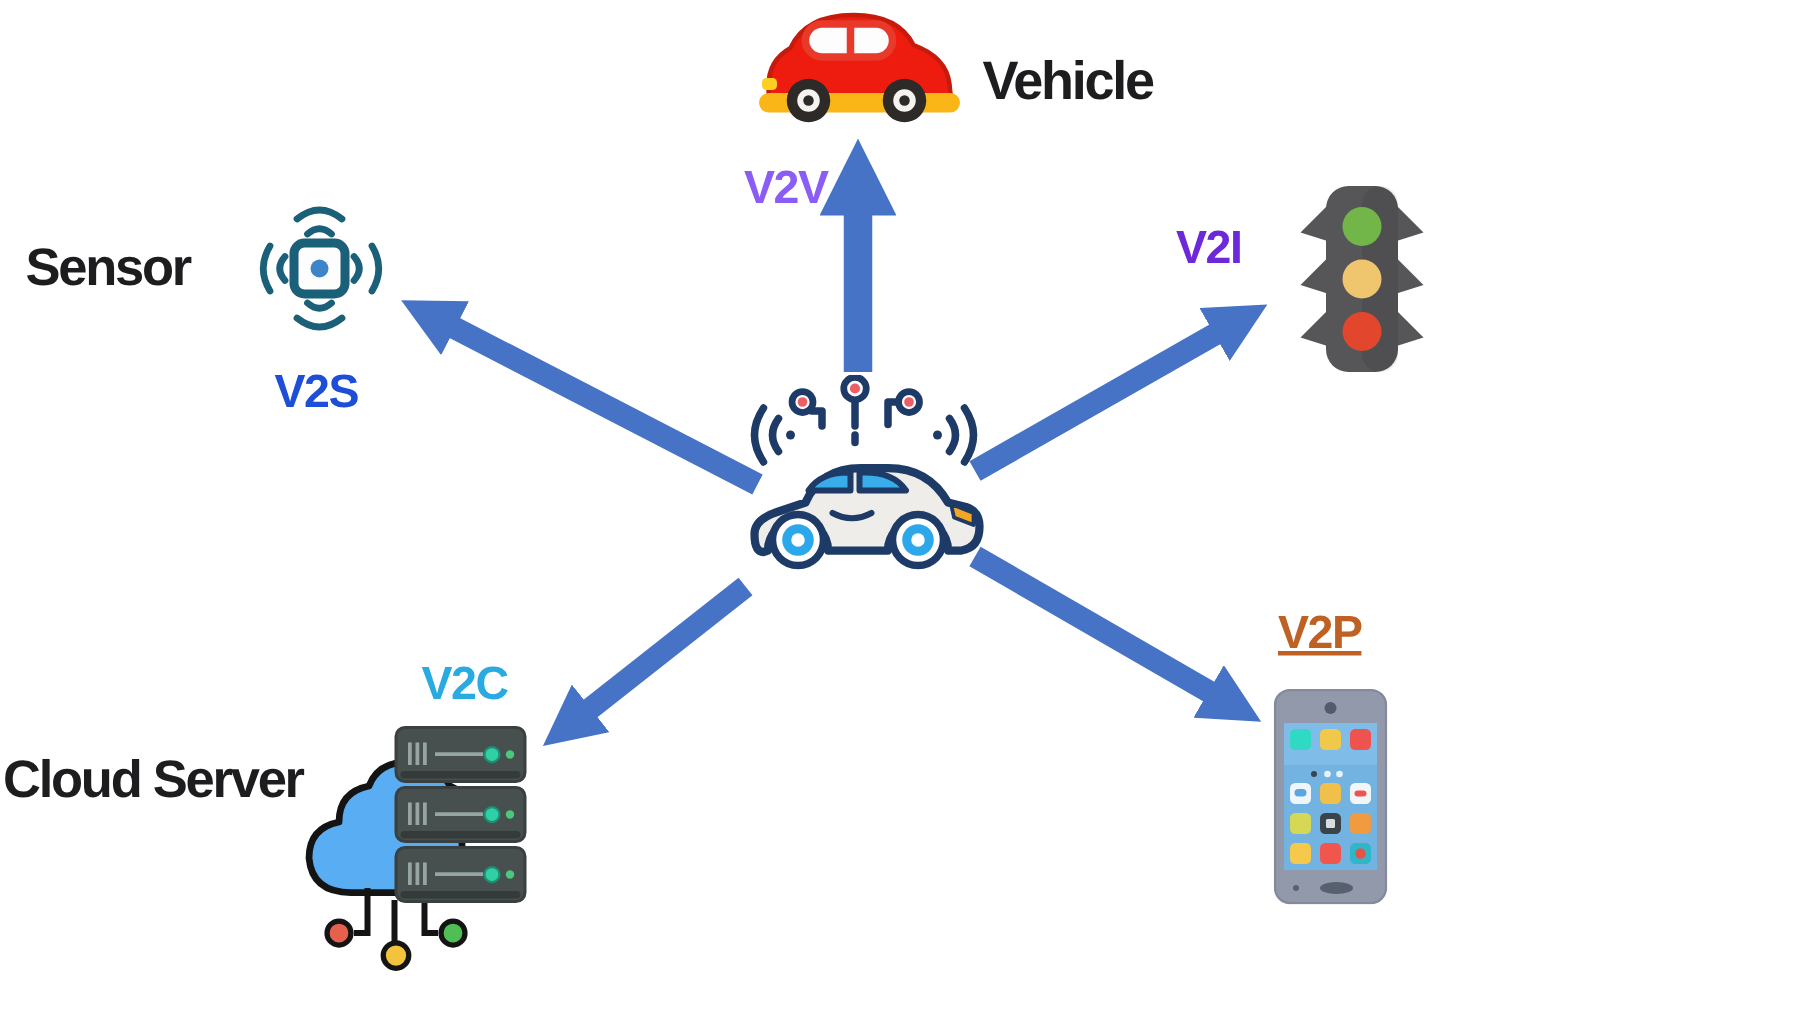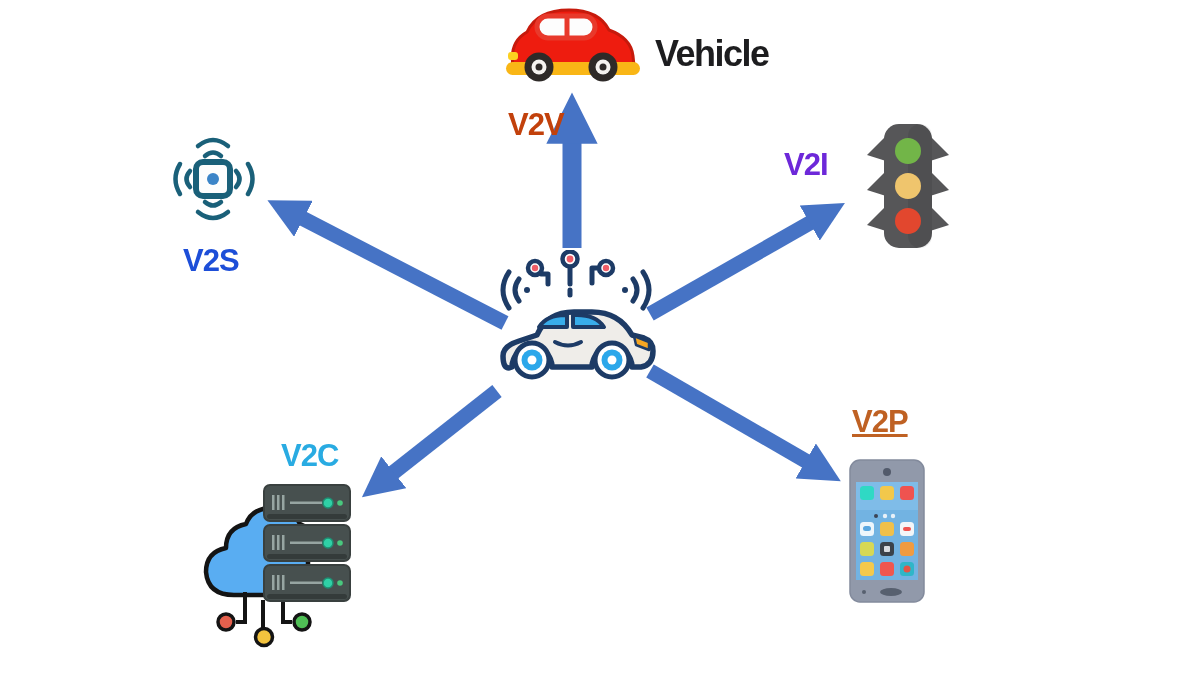--- a/index.html
+++ b/index.html
@@ -82,38 +82,39 @@
       <rect x="3" y="46" width="10" height="8" rx="3" fill="#fcd020"></rect>
       <circle cx="34" cy="61" r="14.5" fill="#2e2a28"></circle>
       <circle cx="34" cy="61" r="7.5" fill="#f5f3f0"></circle>
       <circle cx="34" cy="61" r="3.5" fill="#2e2a28"></circle>
       <circle cx="98" cy="61" r="14.5" fill="#2e2a28"></circle>
       <circle cx="98" cy="61" r="7.5" fill="#f5f3f0"></circle>
       <circle cx="98" cy="61" r="3.5" fill="#2e2a28"></circle>
     </svg>
   </div>
   <div class="lbl" style="left:655px;top:36px;font-size:36px;">Vehicle</div>
-  <div class="tag" style="left: 508px; top: 109px; color: #c2410c;">V2V</div>
+  <div class="tag" style="left: 496px; top: 109px; color: #8b5cf6;">V2V</div>
 
   <div class="icon" style="left:168px;top:130px;">
     <svg width="92" height="100" viewBox="0 0 92 100">
       <g stroke="#1a6079" stroke-width="4.5" fill="none" stroke-linecap="round">
         <path d="M37 26 Q45 19 53 26"></path>
         <path d="M30 16 Q45 4 60 16"></path>
         <path d="M37 72 Q45 79 53 72"></path>
         <path d="M30 82 Q45 94 60 82"></path>
         <path d="M22 41 Q15 49 22 57"></path>
         <path d="M12 34 Q3 49 12 64"></path>
         <path d="M68 41 Q75 49 68 57"></path>
         <path d="M80 34 Q89 49 80 64"></path>
       </g>
       <rect x="28" y="32" width="34" height="34" rx="7" fill="#fdfdfd" stroke="#1a6079" stroke-width="6"></rect>
       <circle cx="45" cy="49" r="6" fill="#3c85c8"></circle>
     </svg>
   </div>
+  <div class="lbl" style="left:17px;top:161px;font-size:35px;">Sensor</div>
   <div class="tag" style="left: 183px; top: 245px; color: #1d4ed8; text-align: center;">V2S</div>
 
   <div class="icon" style="left:862px;top:122px;">
     <svg width="92" height="128" viewBox="0 0 92 128">
       <g fill="#565658">
         <polygon points="24,14 5,33 24,39"></polygon>
         <polygon points="24,49 5,68 24,74"></polygon>
         <polygon points="24,84 5,103 24,109"></polygon>
         <polygon points="68,14 87,33 68,39"></polygon>
         <polygon points="68,49 87,68 68,74"></polygon>
@@ -166,20 +167,21 @@
           <rect x="8" y="10" width="2.5" height="15" fill="#97a5a2"></rect>
             <rect x="13" y="10" width="2.5" height="15" fill="#97a5a2"></rect>
             <rect x="18" y="10" width="2.5" height="15" fill="#97a5a2"></rect>
           <rect x="26" y="16.5" width="32" height="2.5" fill="#97a5a2"></rect>
           <circle cx="64" cy="18" r="5" fill="#2fd0a6" stroke="#1f8f73" stroke-width="1.5"></circle>
           <circle cx="76" cy="18" r="2.8" fill="#49c87e"></circle>
         </g>
       </g>
     </svg>
   </div>
+  <div class="lbl" style="left:2px;top:502px;font-size:35px;">Cloud Server</div>
   <div class="tag" style="left: 281px; top: 440px; color: rgb(41, 171, 226); text-align: right;">V2C</div>
 
   <div class="icon" style="left:849px;top:459px;">
     <svg width="76" height="144" viewBox="0 0 76 144">
       <rect x="1" y="1" width="74" height="142" rx="10" fill="#9199aa" stroke="#828a9c" stroke-width="1.5"></rect>
       <circle cx="38" cy="13" r="4" fill="#525a6b"></circle>
       <rect x="7" y="23" width="62" height="98" fill="#72b3e2"></rect>
       <rect x="7" y="23" width="62" height="28" fill="#7fbce8"></rect>
       <rect x="11" y="27" width="14" height="14" rx="3.5" fill="#2fd9c4"></rect>
       <rect x="31" y="27" width="14" height="14" rx="3.5" fill="#f2c84b"></rect>

